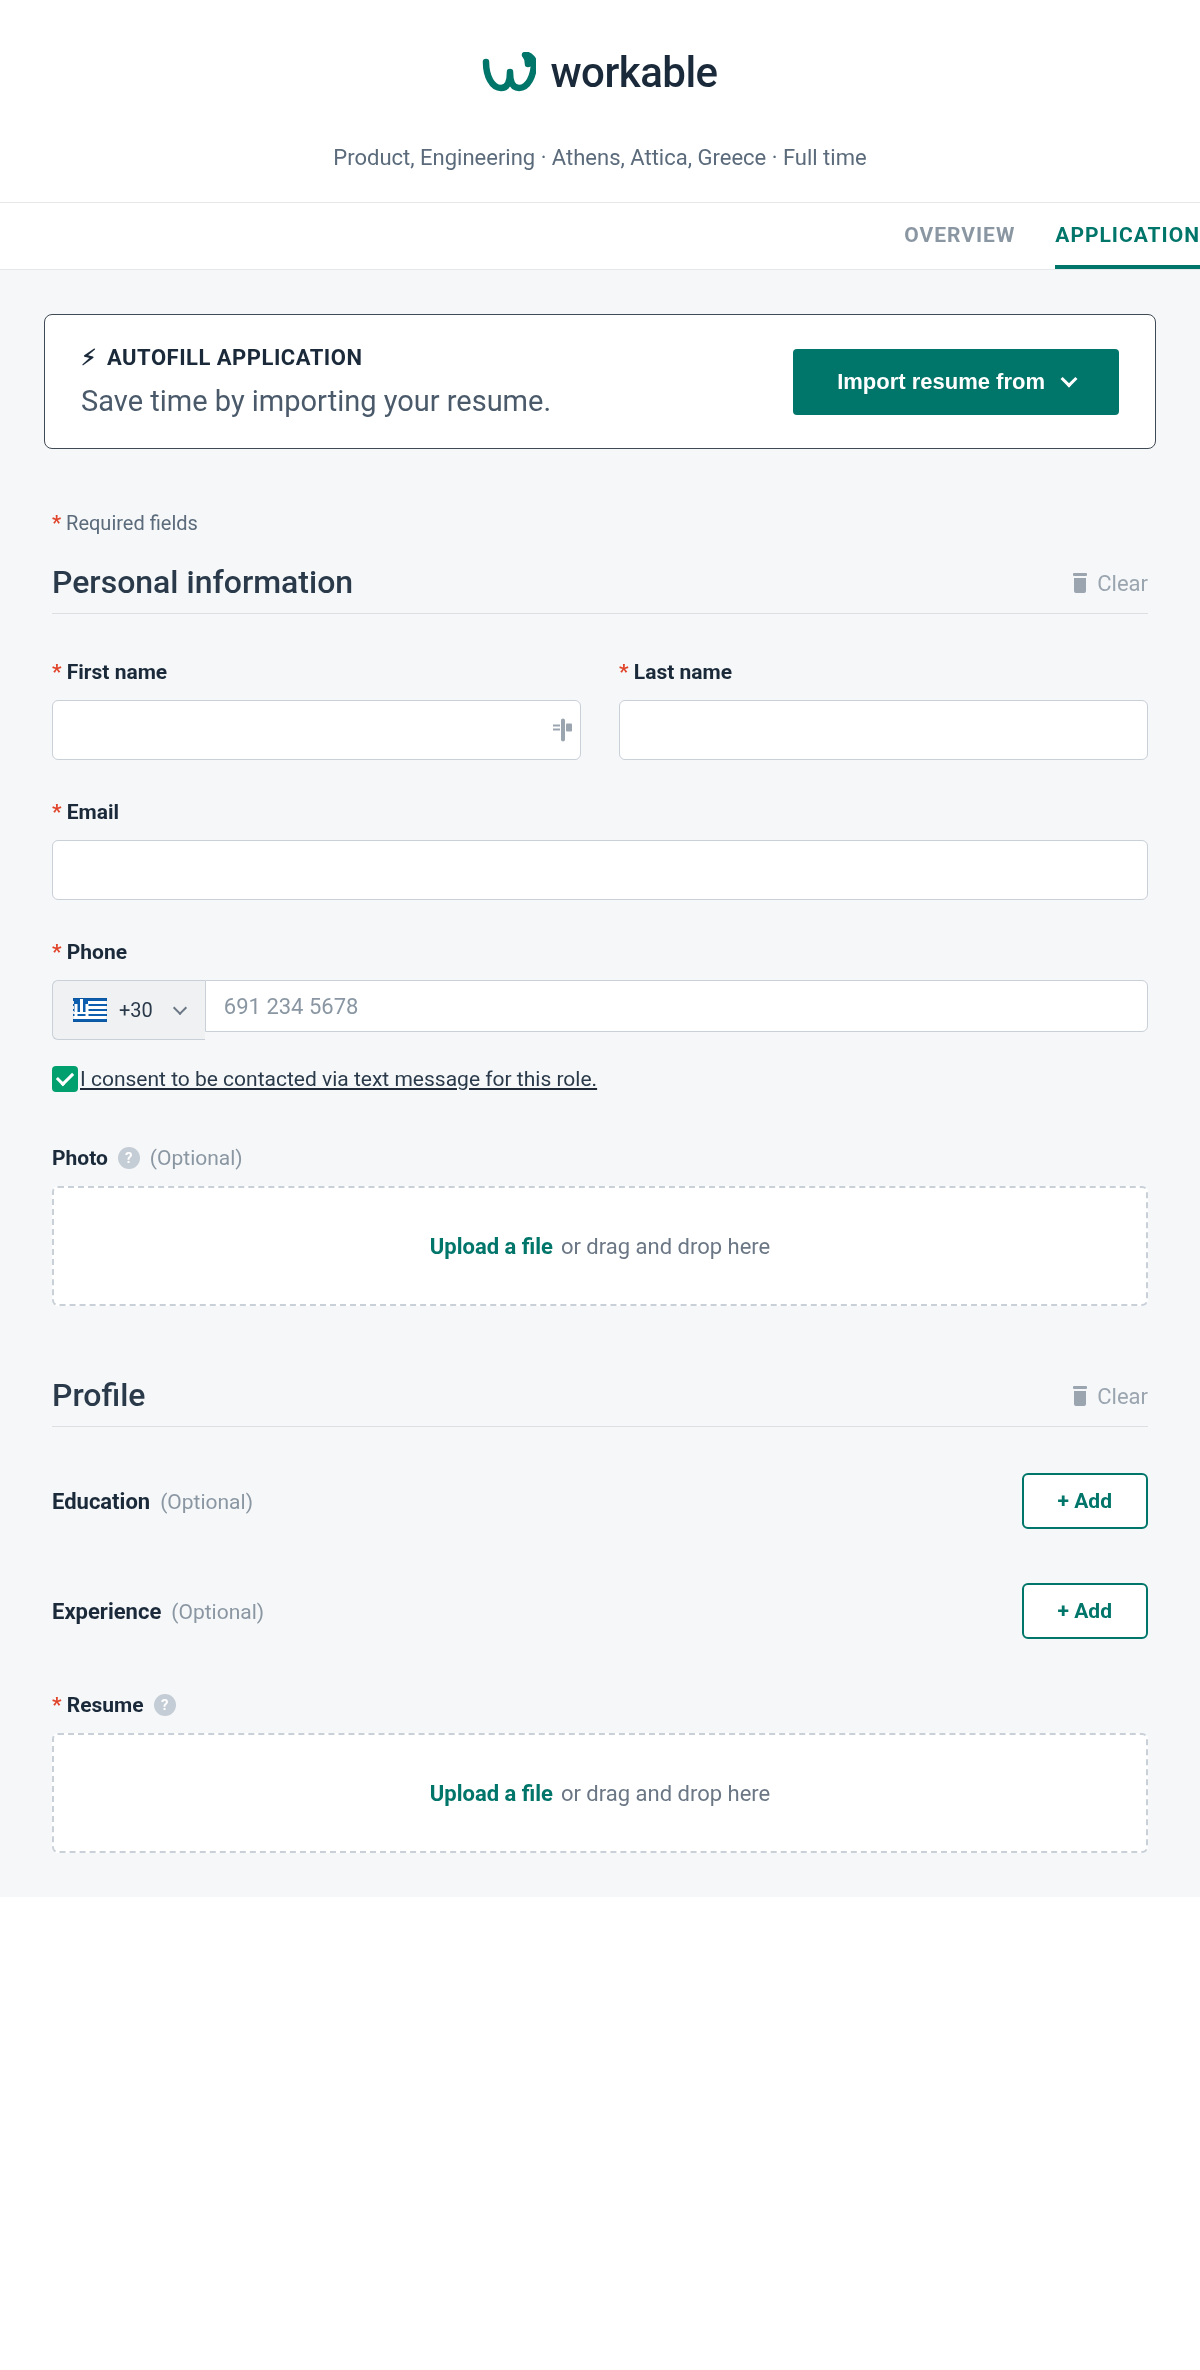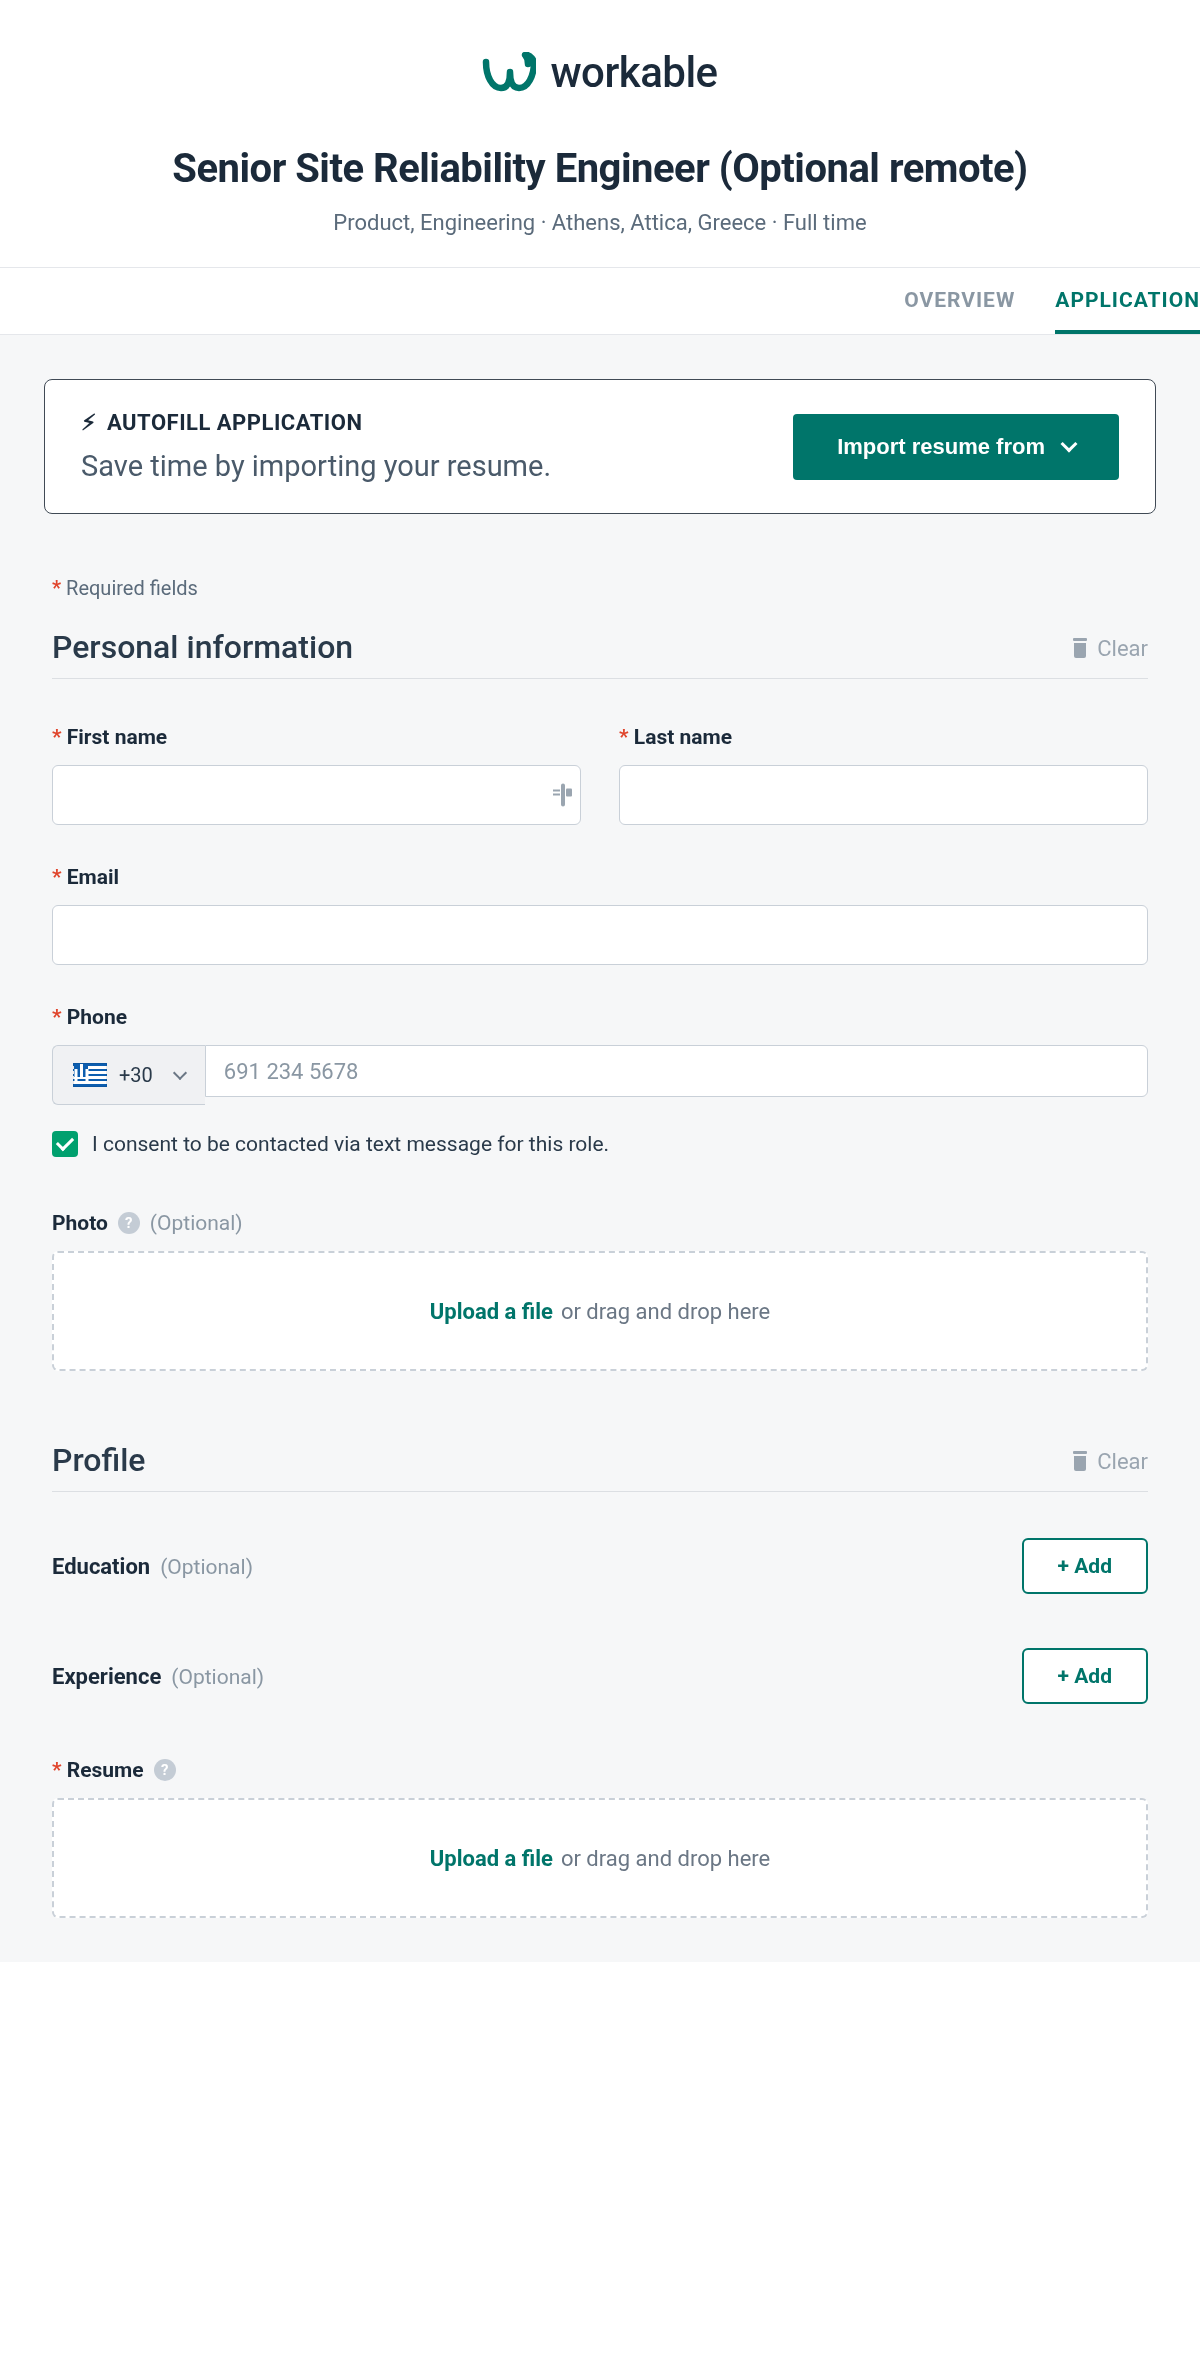--- a/index.html
+++ b/index.html
@@ -301,23 +301,24 @@
     background: #fff;
     font-size: 22px;
     padding: 0 18px;
     color: #1b2a3a;
     font-family: inherit;
   }
   .phone-input::placeholder { color: #8a97a3; }
   .checkbox-row {
     display: flex;
     align-items: center;
-    gap: 14px;
+    gap: 2px;
     margin: 26px 0 54px;
     cursor: pointer;
+    text-decoration: underline;
   }
   .chk {
     width: 26px;
     height: 26px;
     background: #00a06e;
     border-radius: 4px;
     position: relative;
     flex-shrink: 0;
   }
   .chk::after {
@@ -409,21 +410,20 @@
 
 <div class="header">
   <div class="logo-wrap">
     <div class="logo">
       <svg width="54" height="42" viewBox="0 0 54 42" fill="none">
         <path d="M4 10 C4 24 10 36 19 36 C26 36 28 28 28 20 C28 28 30 36 37 36 C46 36 52 24 52 10 C52 10 49 2 43 3 C43 3 46 6 46 12" stroke="#00756a" stroke-width="6.5" stroke-linecap="round" stroke-linejoin="round" fill="none"></path>
       </svg>
       <span class="logo-text">workable</span>
     </div>
   </div>
-  <h1 class="job-title">Senior Site Reliability Engineer (Optional remote)</h1>
   <div class="job-meta">Product, Engineering · Athens, Attica, Greece · Full time</div>
 </div>
 
 <div class="tabs">
   <div class="tab">OVERVIEW</div>
   <div class="tab active">APPLICATION</div>
 </div>
 
 <div class="main">
 

